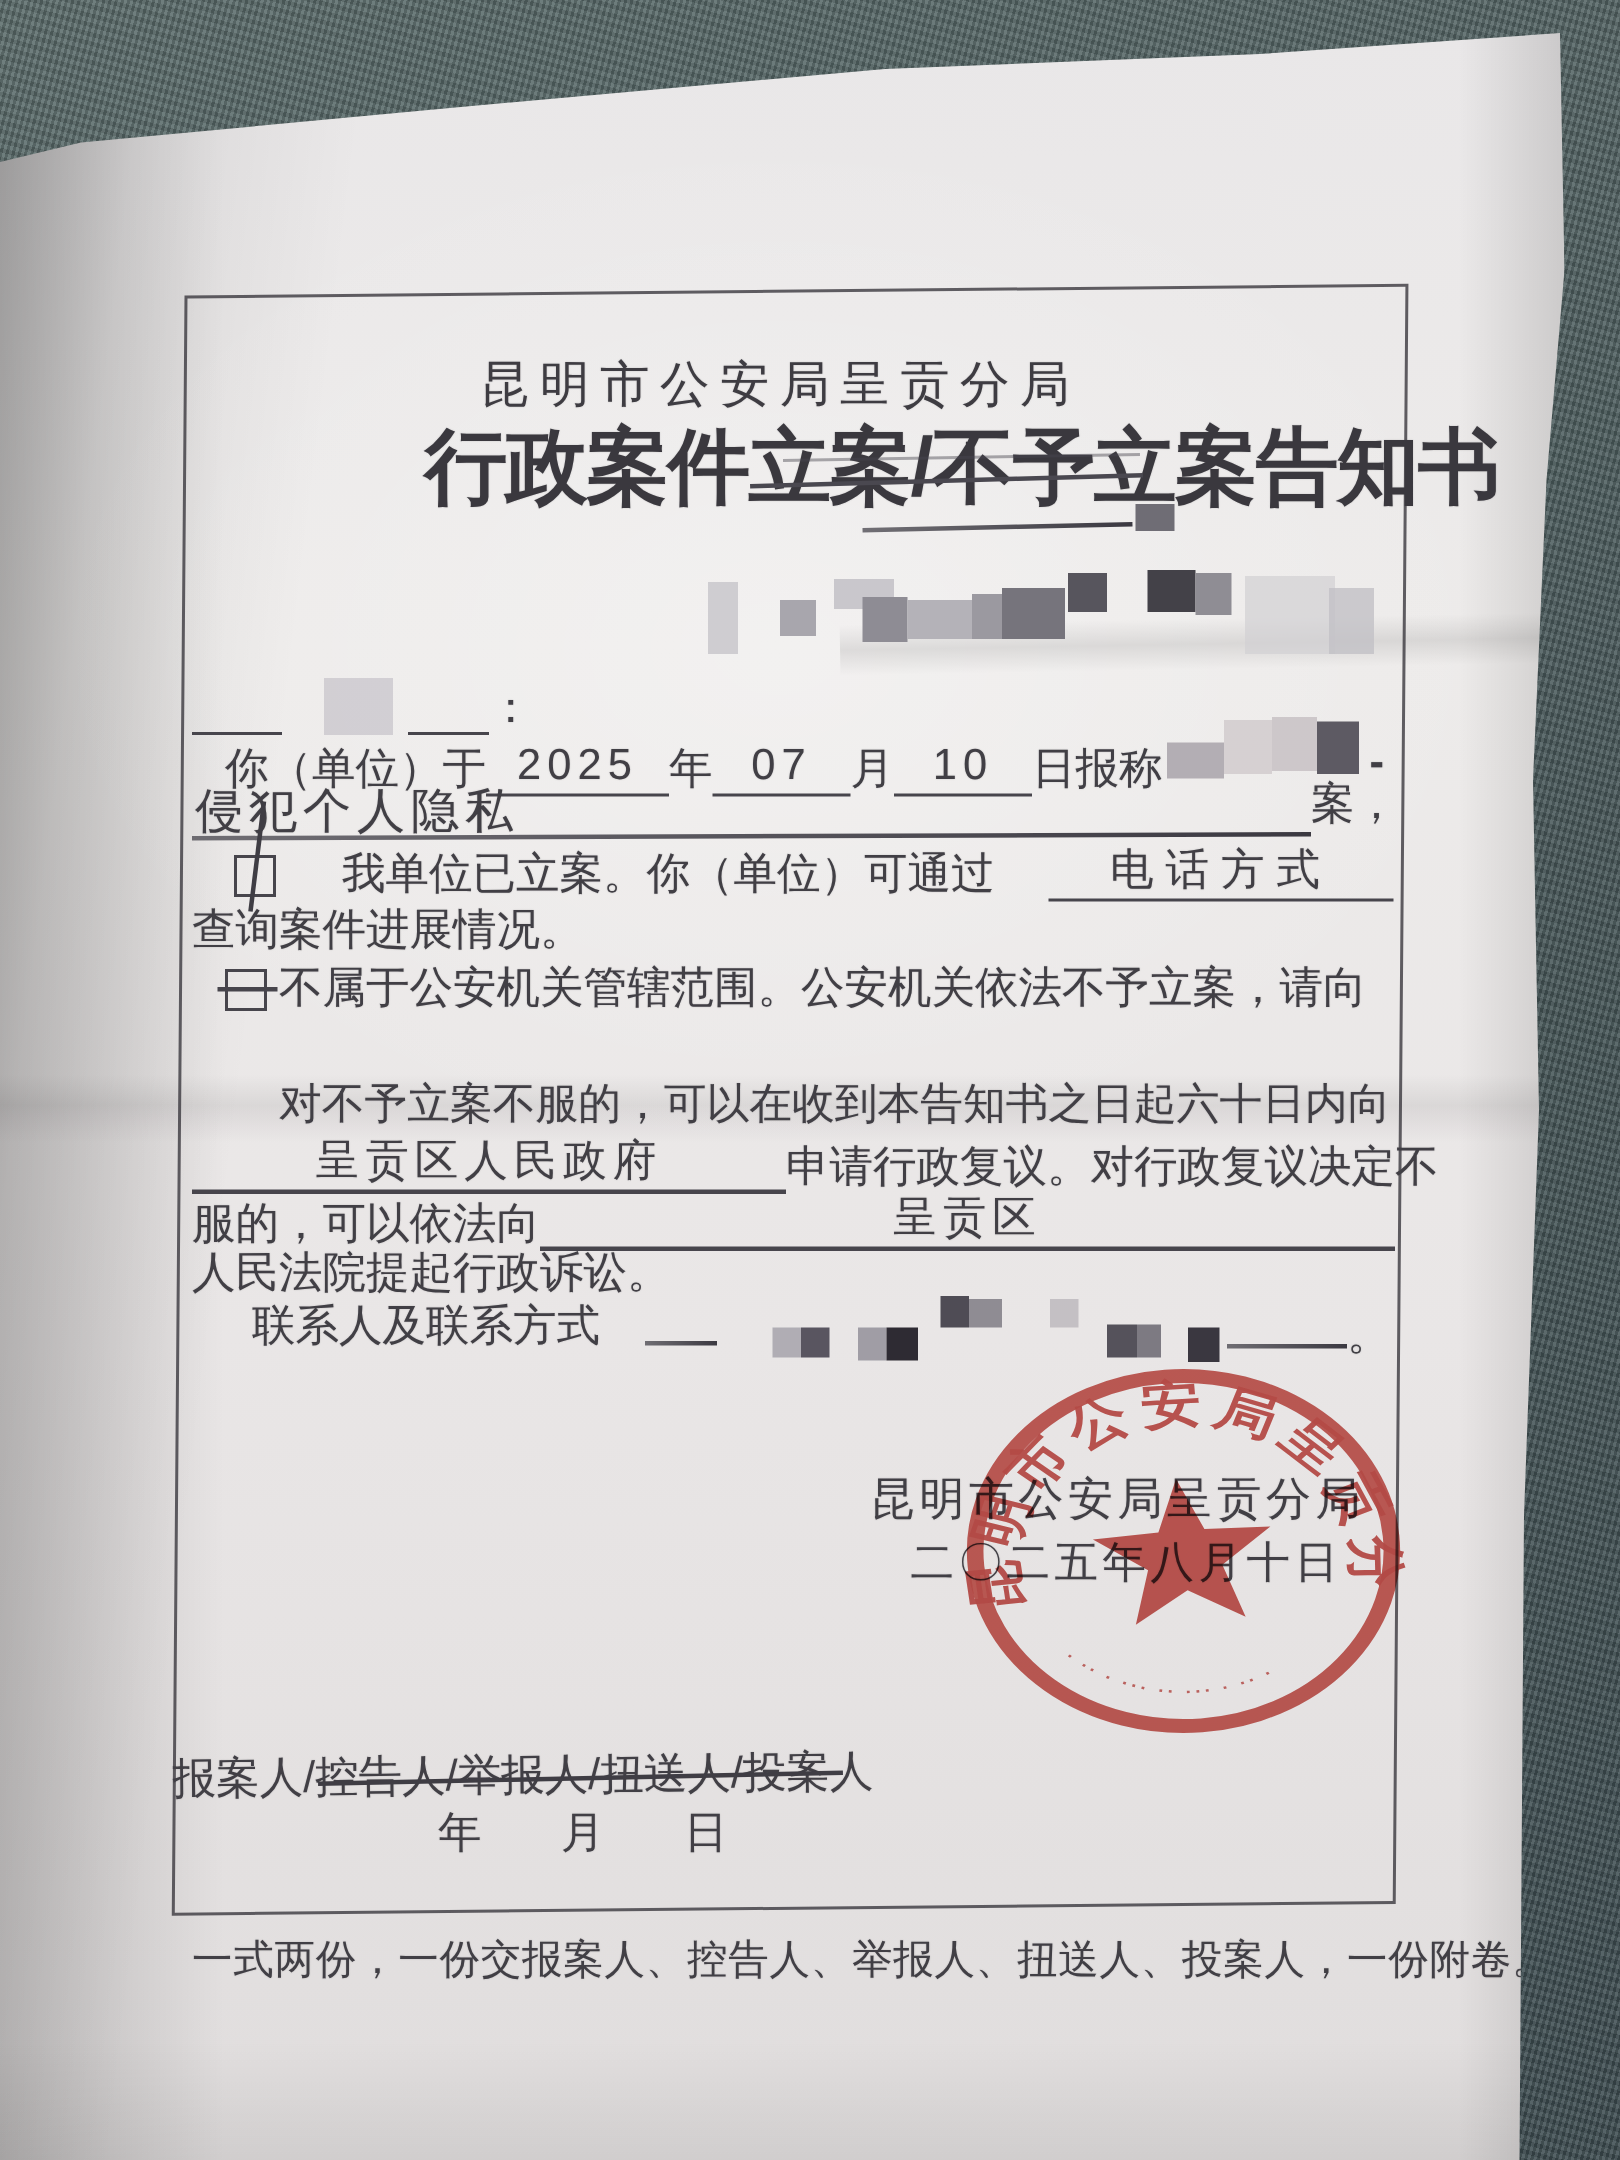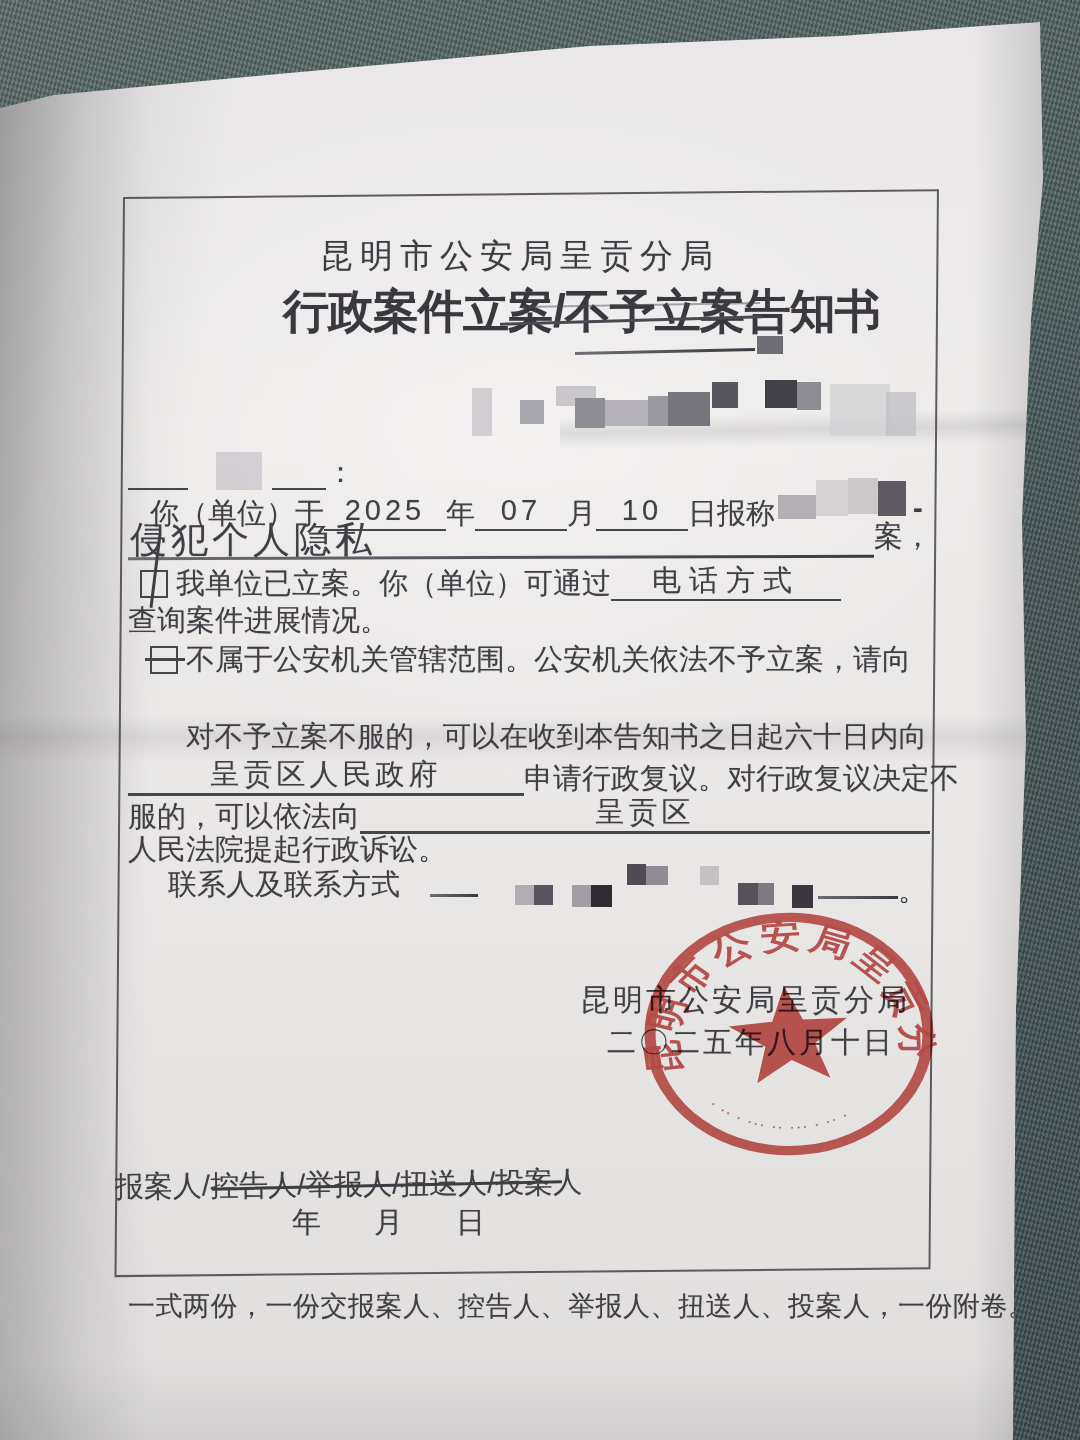--- a/index.html
+++ b/index.html
@@ -46,21 +46,21 @@
   }
   
   .txt{position:absolute;color:#413f45;font-size:29px;line-height:36px;white-space:nowrap;
        text-shadow:0 0 1px rgba(60,58,62,.30);}
   .row{display:flex;align-items:flex-end;}
   .blank{display:inline-block;border-bottom:2.5px solid #47454c;text-align:center;
          padding:0 2px 1px 2px;}
   .hand{letter-spacing:4px;}
   .agency-header{left:520px;top:238px;transform:translateX(-50%);
     font-size:33px;letter-spacing:7px;color:#3e3c42;}
-  .doc-title{left:283px;top:293px;font-size:46px;font-weight:700;color:#3a383e;letter-spacing:-1px;}
+  .doc-title{left:283px;top:293px;font-size:55px;font-weight:700;color:#3a383e;letter-spacing:-1px;}
   .strike{position:absolute;background:#4a4850;}
   .mark-underline{position:absolute;height:3px;
     background:linear-gradient(90deg,rgba(70,68,76,.75),#3b3941);transform:rotate(-1.3deg);}
   .redact{position:absolute;}
   .checkbox{display:inline-block;width:24px;height:24px;border:2.5px solid #47454c;
     position:relative;margin-right:8px;flex:none;}
   .tick{position:absolute;left:12px;top:-38px;width:3px;height:74px;background:#3f3d44;transform:rotate(7deg);}
   .crossline{position:absolute;left:-7px;top:10px;width:40px;height:3px;background:#47454c;}
   .stamp{position:absolute;left:633px;top:878px;width:312px;height:312px;
     transform:scale(1,.84) rotate(-5deg);mix-blend-mode:multiply;opacity:.9;}
@@ -124,25 +124,25 @@
       <span>日报称</span>
     </div>
     <div>
       <div class="redact" style="left:778px;top:495px;width:38px;height:24px;background:#b3aeb4;"></div>
       <div class="redact" style="left:816px;top:480px;width:32px;height:36px;background:rgba(207,201,204,.8);"></div>
       <div class="redact" style="left:848px;top:478px;width:30px;height:36px;background:rgba(196,190,194,.8);"></div>
       <div class="redact" style="left:878px;top:481px;width:28px;height:35px;background:#5d5a63;"></div>
     </div>
     <div class="txt" style="left:913px;top:490px;font-weight:700;">-</div>
 
-    <div class="txt hand" style="left:130px;top:522px;font-size:37px;">侵犯个人隐私</div>
+    <div class="txt hand" style="left:130px;top:522px;font-size:32px;">侵犯个人隐私</div>
     <div class="mark-underline" style="left:128px;top:556px;width:746px;transform:rotate(-.2deg);height:2.5px;"></div>
     <div class="txt" style="left:874px;top:518px;">案，</div>
 
-    <div class="txt row" style="left:140px;top:562px;">
+    <div class="txt row" style="left:156px;top:562px;gap:36px;">
       <span class="checkbox" style="margin-bottom:3px;">
         <span class="tick"></span>
       </span>
       <span>我单位已立案。你（单位）可通过</span>
       <span class="blank" style="width:226px;letter-spacing:8px;">电话方式</span>
     </div>
     <div class="txt" style="left:128px;top:602px;">查询案件进展情况。</div>
 
     <div class="txt row" style="left:150px;top:641px;">
       <span class="checkbox" style="margin-bottom:3px;">

